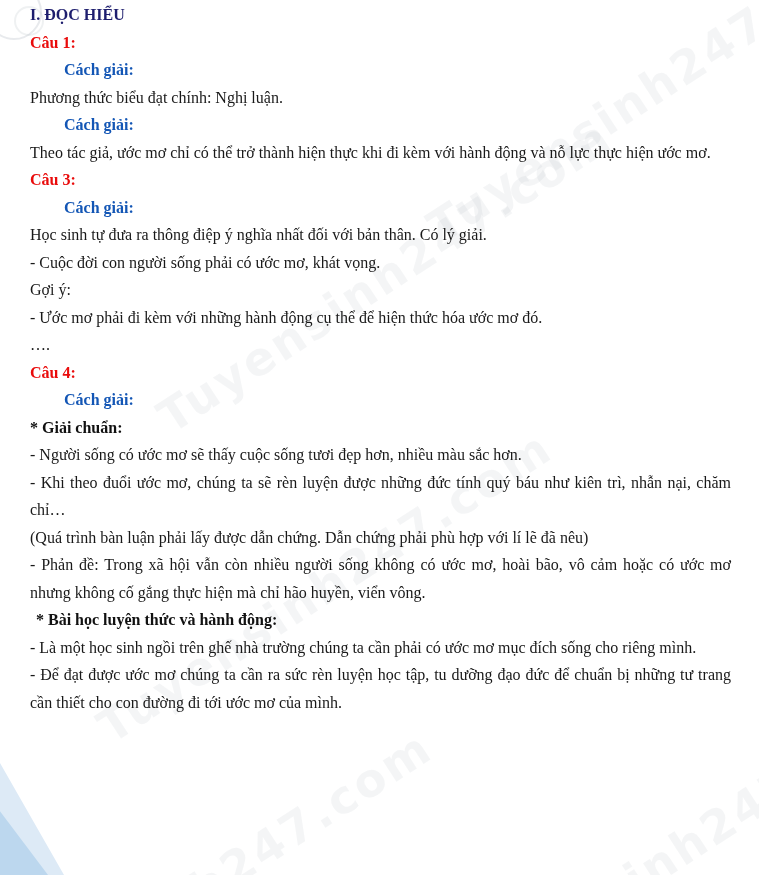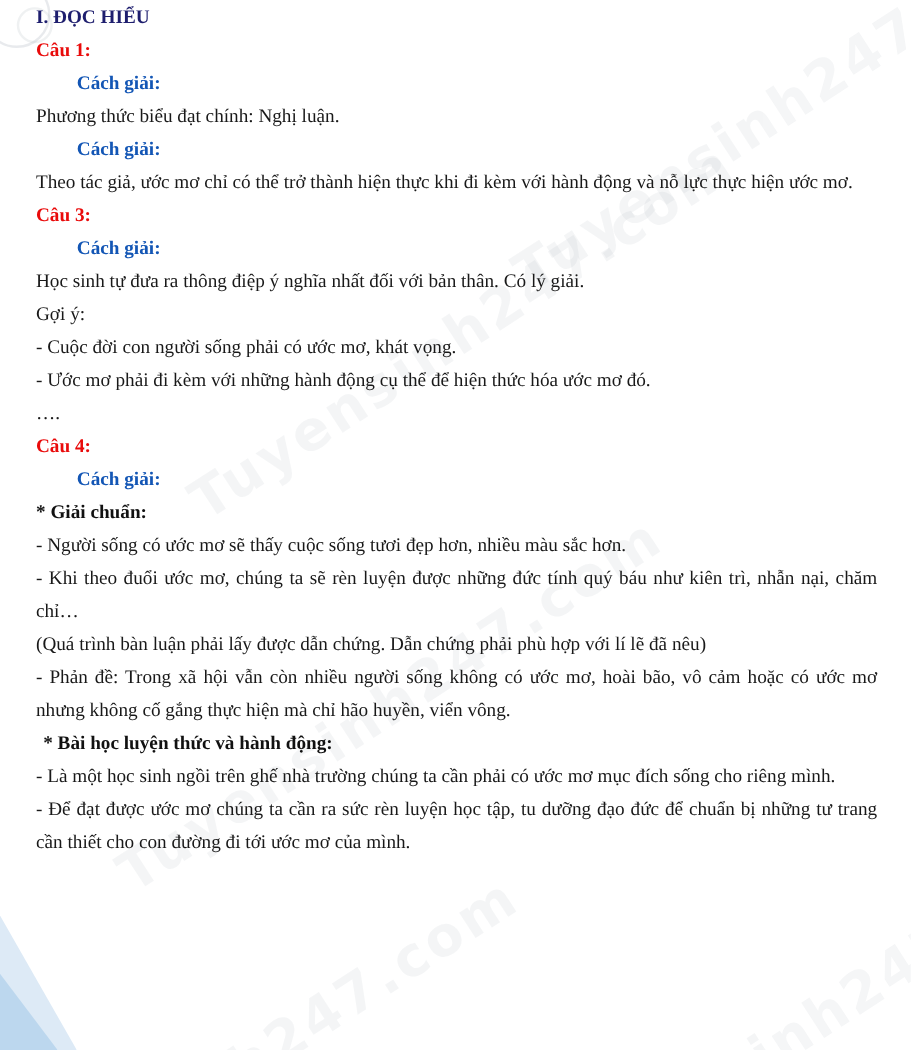--- a/index.html
+++ b/index.html
@@ -81,22 +81,22 @@
 <div class="doc">
     <p class="section">I. ĐỌC HIỂU</p>
     <p class="question">Câu 1:</p>
     <p class="solution">Cách giải:</p>
     <p class="">Phương thức biểu đạt chính: Nghị luận.</p>
     <p class="solution">Cách giải:</p>
     <p class="">Theo tác giả, ước mơ chỉ có thể trở thành hiện thực khi đi kèm với hành động và nỗ lực thực hiện ước mơ.</p>
     <p class="question">Câu 3:</p>
     <p class="solution">Cách giải:</p>
     <p class="">Học sinh tự đưa ra thông điệp ý nghĩa nhất đối với bản thân. Có lý giải.</p>
+    <p class="">- Cuộc đời con người sống phải có ước mơ, khát vọng.</p>
     <p class="">Gợi ý:</p>
-    <p class="">- Cuộc đời con người sống phải có ước mơ, khát vọng.</p>
     <p class="">- Ước mơ phải đi kèm với những hành động cụ thể để hiện thức hóa ước mơ đó.</p>
     <p class="">….</p>
     <p class="question">Câu 4:</p>
     <p class="solution">Cách giải:</p>
     <p class="bold">* Giải chuẩn:</p>
     <p class="">- Người sống có ước mơ sẽ thấy cuộc sống tươi đẹp hơn, nhiều màu sắc hơn.</p>
     <p class="">- Khi theo đuổi ước mơ, chúng ta sẽ rèn luyện được những đức tính quý báu như kiên trì, nhẫn nại, chăm chỉ…</p>
     <p class="">(Quá trình bàn luận phải lấy được dẫn chứng. Dẫn chứng phải phù hợp với lí lẽ đã nêu)</p>
     <p class="">- Phản đề: Trong xã hội vẫn còn nhiều người sống không có ước mơ, hoài bão, vô cảm hoặc có ước mơ nhưng không cố gắng thực hiện mà chỉ hão huyền, viển vông.</p>
     <p class="bold indent">* Bài học luyện thức và hành động:</p>

